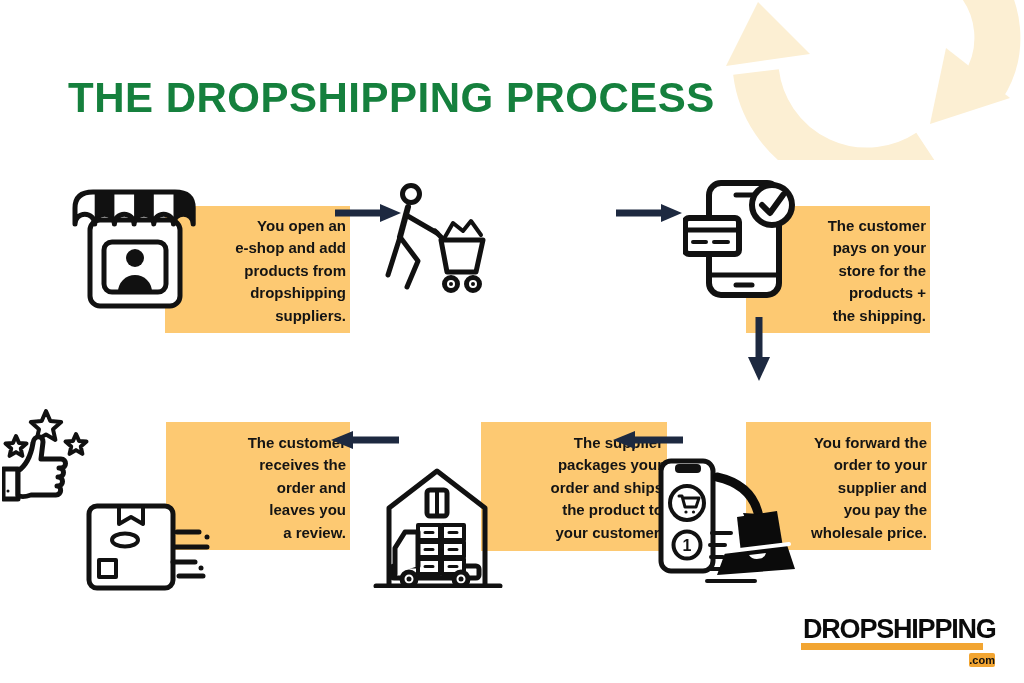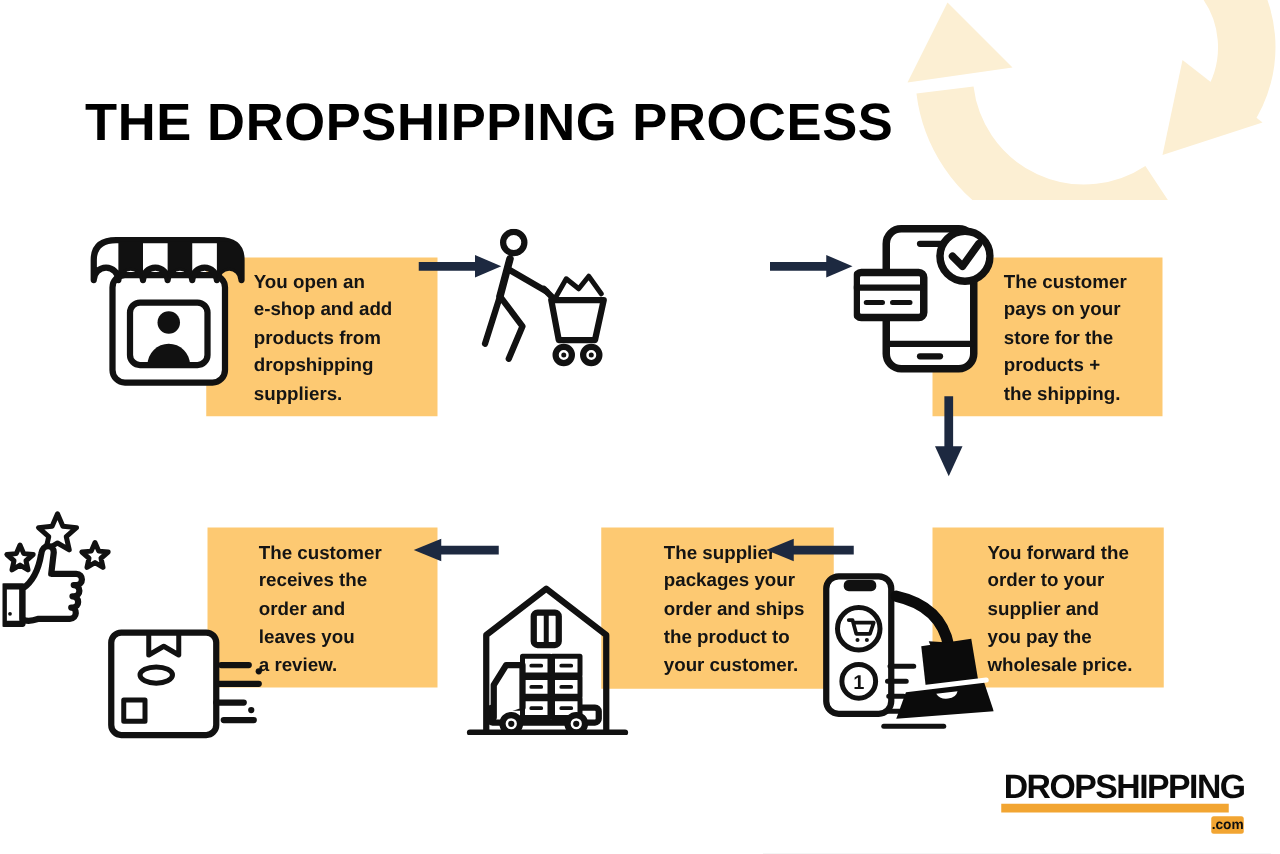--- a/index.html
+++ b/index.html
@@ -1,21 +1,21 @@
 <!DOCTYPE html>
 <html><head>
 <meta charset="utf-8">
 <style>
   html,body{margin:0;padding:0;background:#e8e8e8;}
   .canvas{position:relative;width:1024px;height:683px;background:#ffffff;overflow:hidden;
           font-family:"Liberation Sans",sans-serif;}
   .deco{position:absolute;left:724px;top:0;z-index:0;}
   .title{position:absolute;left:68px;top:74px;z-index:1;font-size:42px;font-weight:900;
-         letter-spacing:.5px;color:#000000;white-space:nowrap;}
-  .step-box{position:absolute;background:#fdc972;z-index:1;}
+         letter-spacing:.5px;color:#15803d;white-space:nowrap;}
+  .step-box{position:absolute;background:#fdc972;z-index:1;text-align:right;}
   .step-text{font-weight:700;font-size:15px;line-height:22.4px;color:#141414;white-space:pre-line;}
   .arrow{position:absolute;z-index:2;}
   .icon{position:absolute;z-index:3;}
   .logo{position:absolute;left:795px;top:606px;width:200px;height:48px;z-index:2;}
   .logo-text{position:absolute;left:8px;top:8px;z-index:2;font-size:27px;font-weight:700;
              letter-spacing:-1.2px;color:#0b0b0b;white-space:nowrap;}
   .logo-bar{position:absolute;left:6px;top:37px;width:182px;height:7px;background:#f2a532;z-index:1;}
   .logo-badge{position:absolute;right:0;top:0;z-index:3;background:#f2a532;color:#101010;
               font-size:11px;font-weight:700;padding:1px 0;border-radius:2px;margin-top:47px;}
   svg{display:block;}

